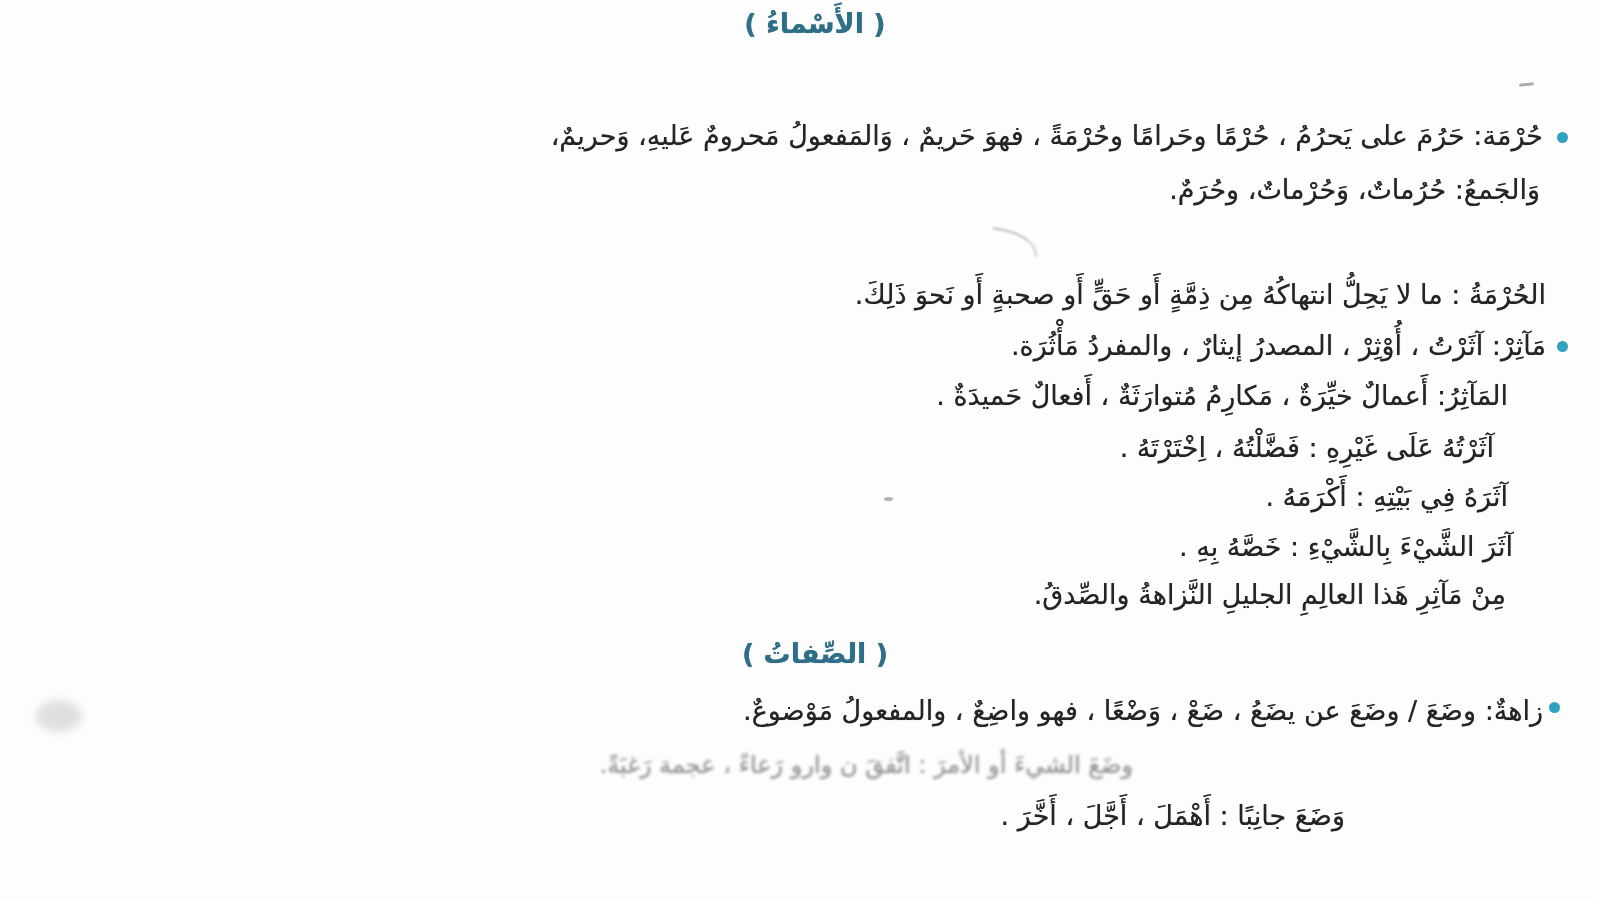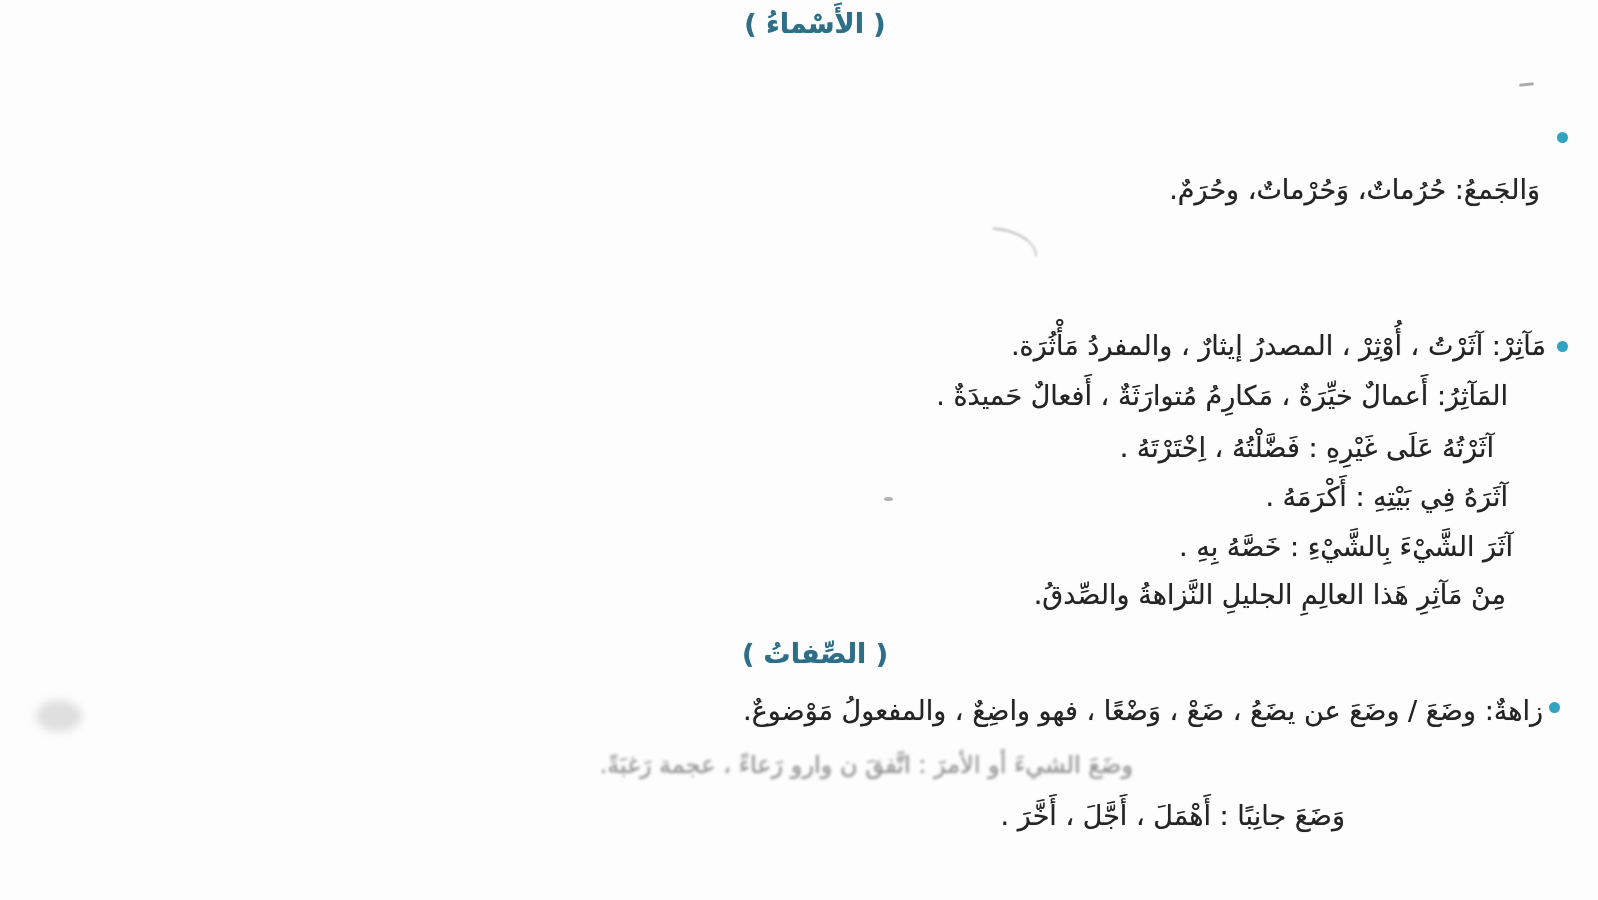--- a/index.html
+++ b/index.html
@@ -91,21 +91,23 @@
 <div class="page">
 
   <div class="section-title" style="top:8px;">( الأَسْماءُ )</div>
 
   <span class="artifact dash" style="top:83px; right:64px;"></span>
   <span class="artifact hook" style="top:229px; left:992px;"></span>
   <span class="artifact speck" style="top:497px; left:884px;"></span>
   <span class="artifact smudge" style="top:700px; left:36px;"></span>
 
   <span class="bullet" style="top:132px; right:30px;"></span>
+  <div class="line" style="top:118px; right:55px;">حُرْمَة: حَرُمَ على يَحرُمُ ، حُرْمًا وحَرامًا وحُرْمَةً ، فهوَ حَريمٌ ، وَالمَفعولُ مَحرومٌ عَليهِ، وَحريمٌ،</div>
   <div class="line" style="top:172px; right:58px;">وَالجَمعُ: حُرُماتٌ، وَحُرْماتٌ، وحُرَمٌ.</div>
+  <div class="line" style="top:277px; right:52px;">الحُرْمَةُ : ما لا يَحِلُّ انتهاكُهُ مِن ذِمَّةٍ أَو حَقٍّ أَو صحبةٍ أَو نَحوَ ذَلِكَ.</div>
 
   <span class="bullet" style="top:341px; right:30px;"></span>
   <div class="line" style="top:378px; right:90px;">المَآثِرُ: أَعمالٌ خيِّرَةٌ ، مَكارِمُ مُتوارَثَةٌ ، أَفعالٌ حَميدَةٌ .</div>
   <div class="line" style="top:328px; right:52px;">مَآثِرْ: آثَرْتُ ، أُوْثِرْ ، المصدرُ إيثارٌ ، والمفردُ مَأْثُرَة.</div>
   <div class="line" style="top:430px; right:104px;">آثَرْتُهُ عَلَى غَيْرِهِ : فَضَّلْتُهُ ، اِخْتَرْتَهُ .</div>
   <div class="line" style="top:479px; right:90px;">آثَرَهُ فِي بَيْتِهِ : أَكْرَمَهُ .</div>
   <div class="line" style="top:577px; right:92px;">مِنْ مَآثِرِ هَذا العالِمِ الجليلِ النَّزاهةُ والصِّدقُ.</div>
   <div class="line" style="top:529px; right:85px;">آثَرَ الشَّيْءَ بِالشَّيْءِ : خَصَّهُ بِهِ .</div>
 
   <div class="section-title" style="top:638px;">( الصِّفاتُ )</div>

